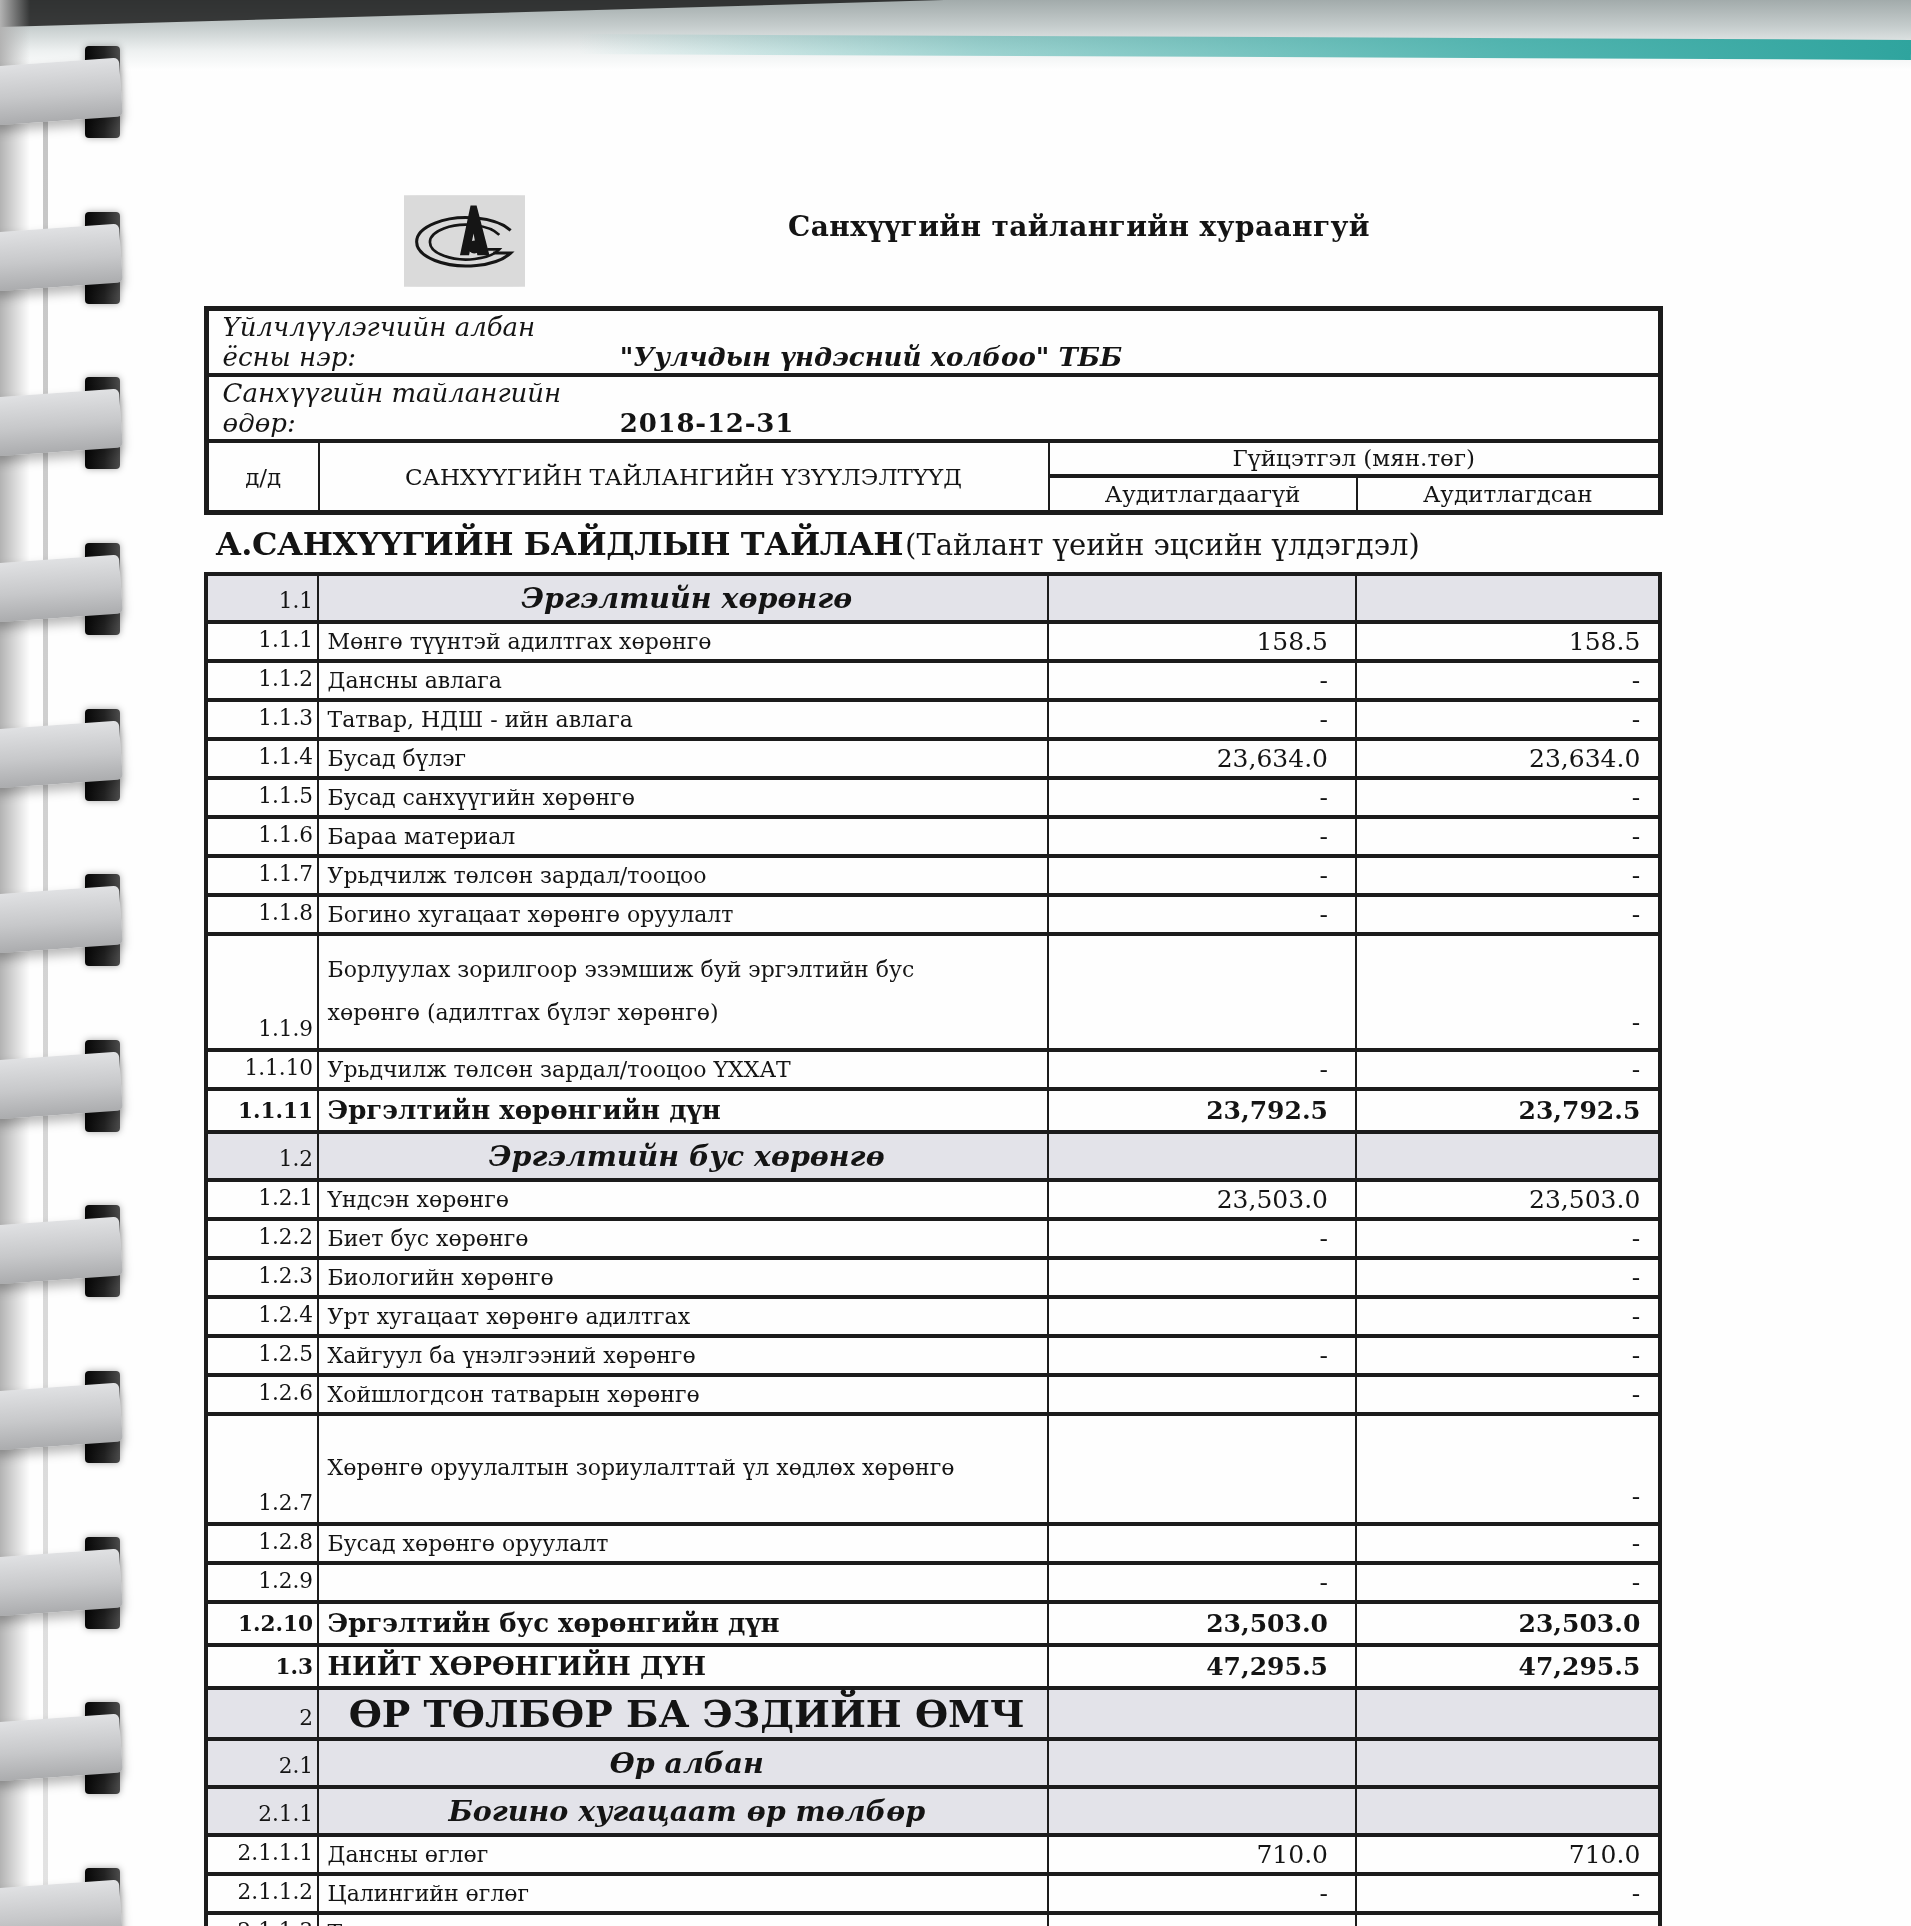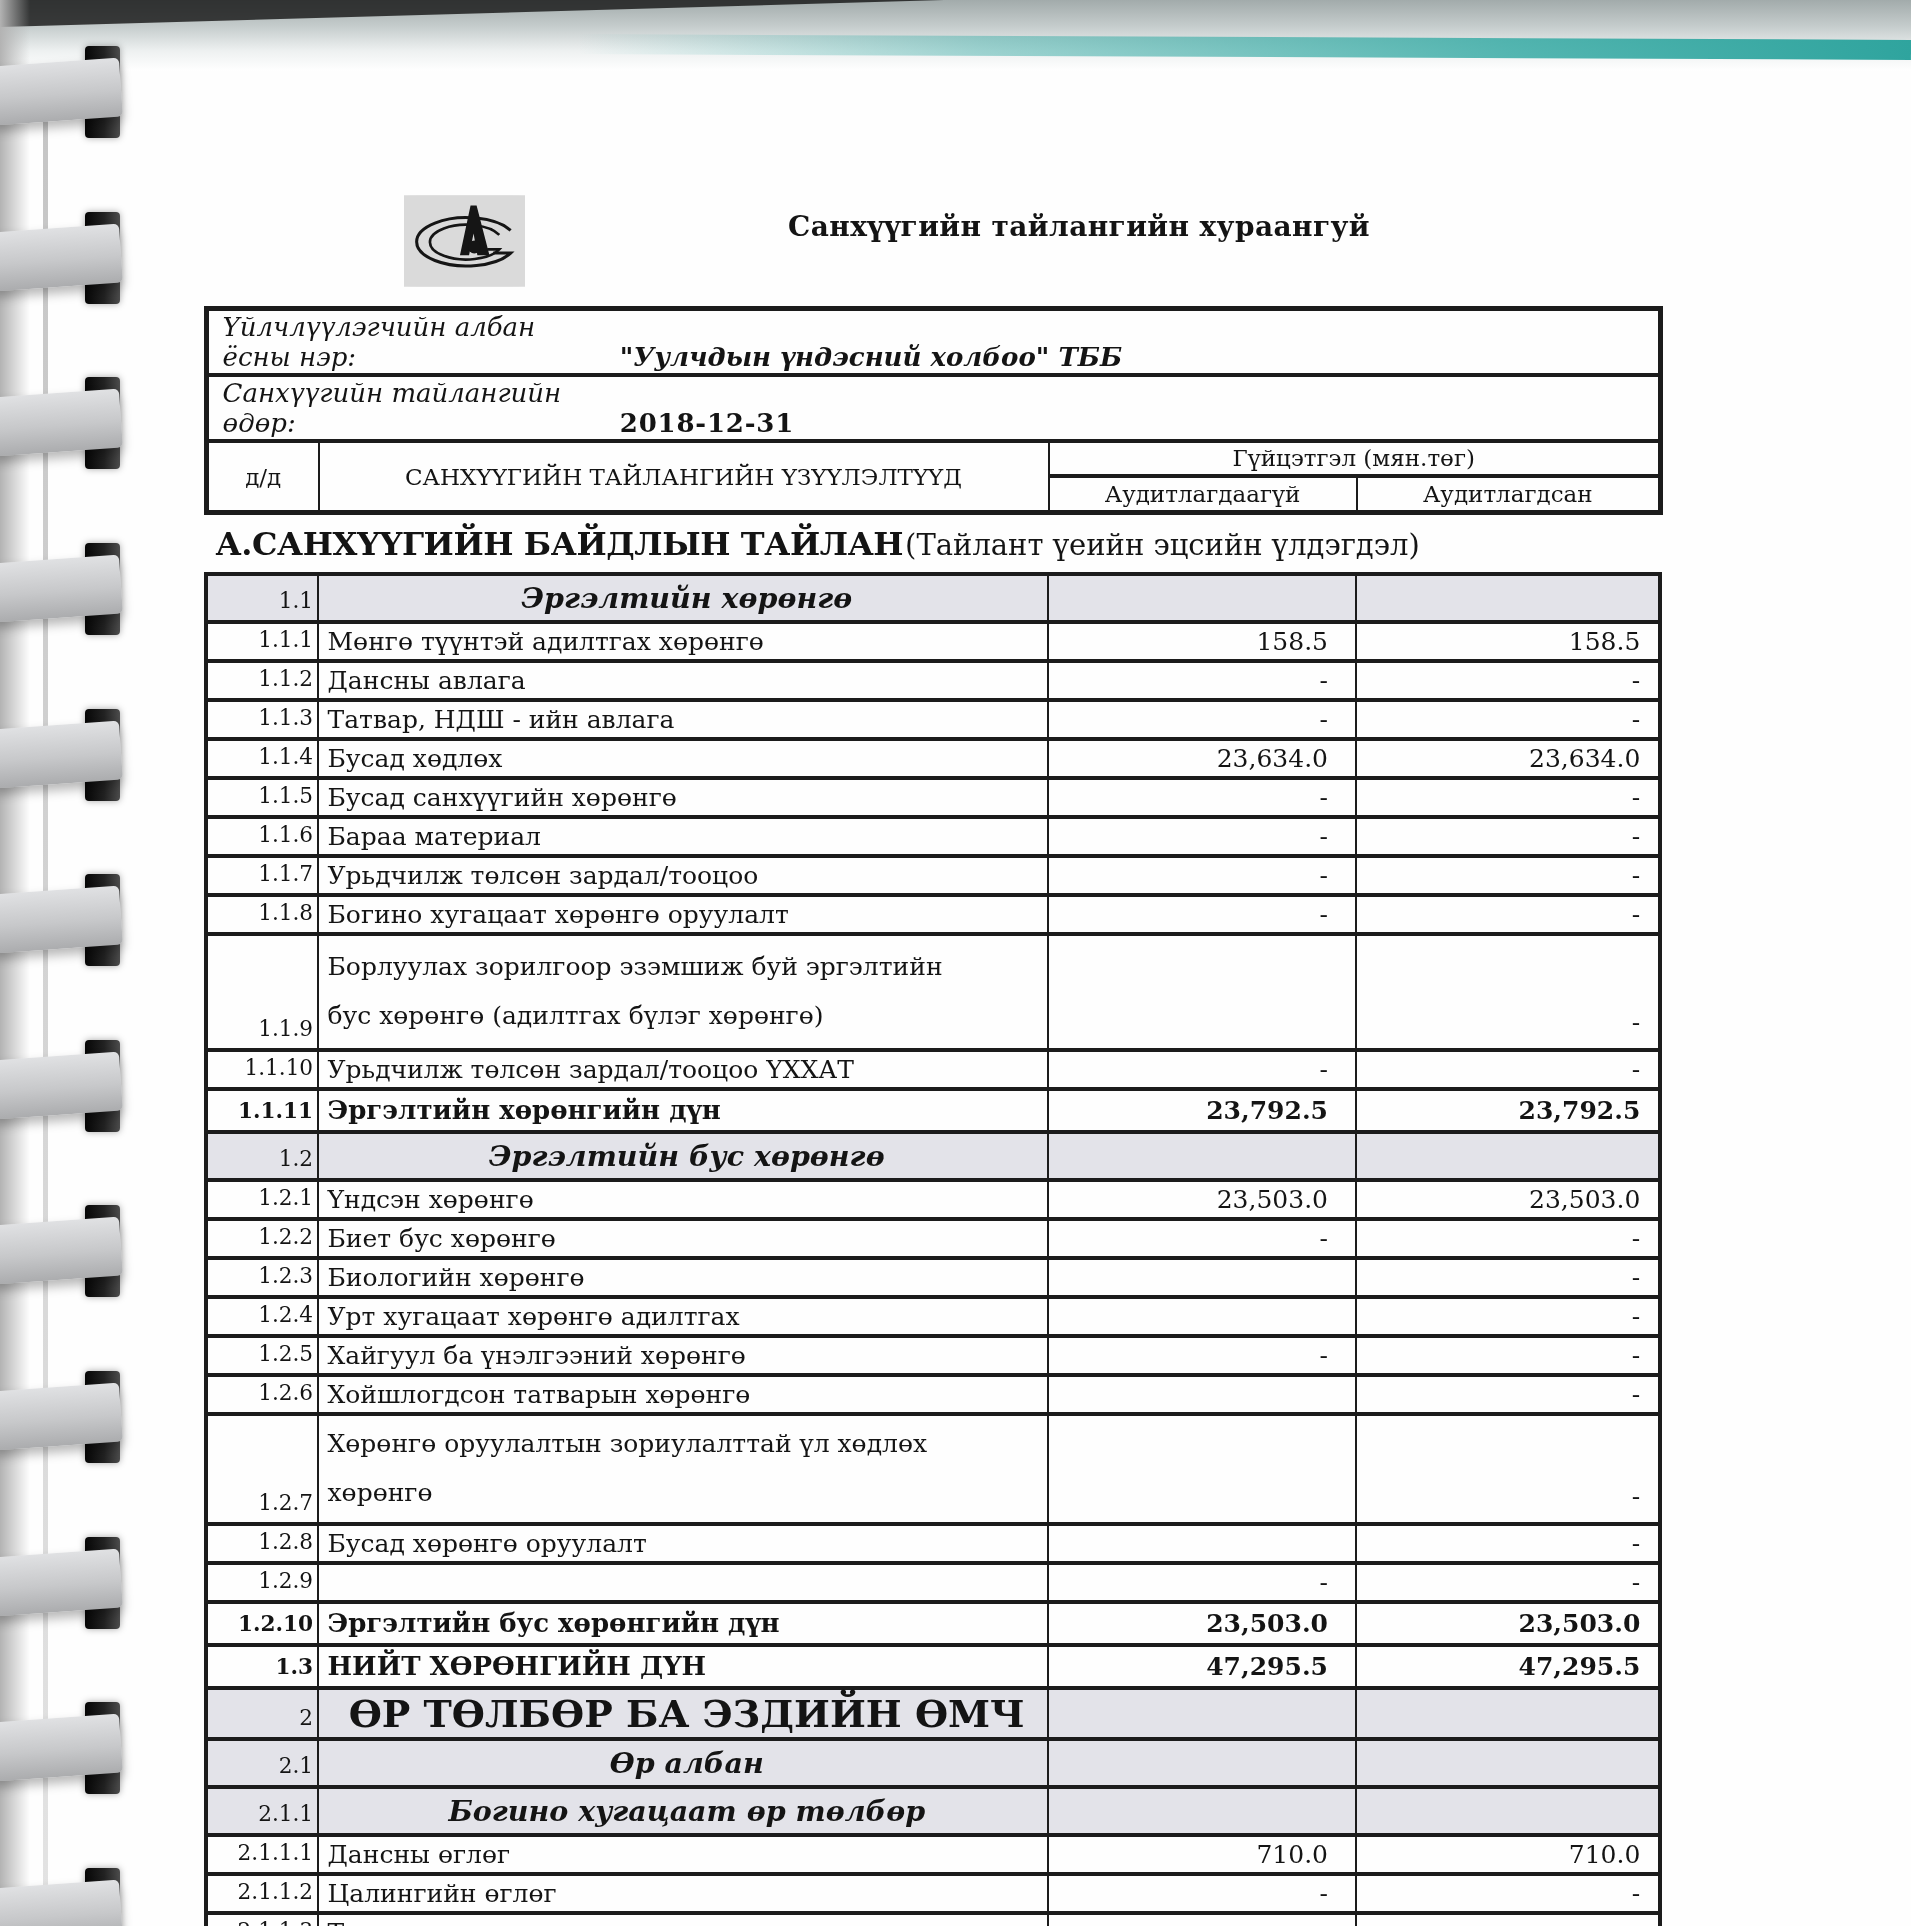--- a/index.html
+++ b/index.html
@@ -54,21 +54,21 @@
   .sh-note{font-size:29px;}
   
   .main-table{border:4.6px solid #1c1c1c;}
   .main-table tr{height:39px;}
   tr.row-sec{height:48px;background:#e3e3e9;text-align:center;}
   tr.row-total{height:43px;}
   tr.h-t2{height:110px;}
   tr.h-t3{height:116px;}
   td.cell-num{position:relative;font-size:21.6px;}
   td.cell-num span{position:absolute;right:3.9px;bottom:6.2px;white-space:nowrap;}
-  td.cell-label{padding-left:8.5px;vertical-align:middle;font-size:25px;}
+  td.cell-label{padding-left:8.5px;vertical-align:middle;font-size:22px;}
   td.cell-val{text-align:right;vertical-align:middle;font-size:25px;}
   td.cell-val.v1{padding-right:27px;}
   td.cell-val.v2{padding-right:17.7px;}
   tr.row-tall td.cell-label{line-height:1.95;}
   tr.row-tall td.cell-label span{display:inline-block;max-width:639px;}
   tr.row-tall td.cell-val{vertical-align:bottom;padding-bottom:10.8px;}
   tr.row-sec td.cell-label{font-size:28.5px;}
   tr.row-bi td.cell-label{font-style:italic;font-weight:bold;}
   tr.row-i td.cell-label{font-style:italic;font-weight:600;}
   tr.row-caps td.cell-label{font-weight:bold;font-size:38px;}
@@ -223,21 +223,21 @@
               <span>1.1.3</span>
             </td>
             <td class="cell-label"><span>Татвар, НДШ - ийн авлага</span></td>
             <td class="cell-val v1"><span>-</span></td>
             <td class="cell-val v2"><span>-</span></td>
           </tr>
           <tr class="">
             <td class="cell-num">
               <span>1.1.4</span>
             </td>
-            <td class="cell-label"><span>Бусад хөдлөх</span></td>
+            <td class="cell-label"><span>Бусад бүлэг</span></td>
             <td class="cell-val v1"><span>23,634.0</span></td>
             <td class="cell-val v2"><span>23,634.0</span></td>
           </tr>
           <tr class="">
             <td class="cell-num">
               <span>1.1.5</span>
             </td>
             <td class="cell-label"><span>Бусад санхүүгийн хөрөнгө</span></td>
             <td class="cell-val v1"><span>-</span></td>
             <td class="cell-val v2"><span>-</span></td>

